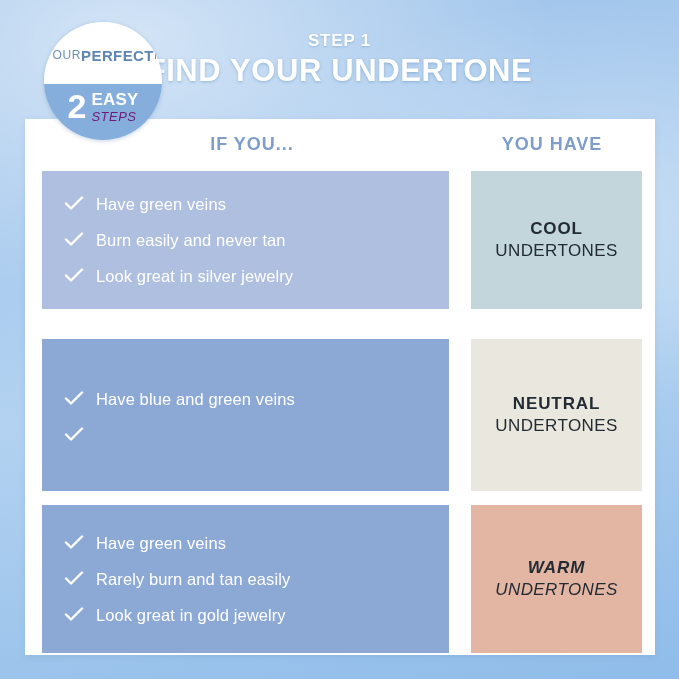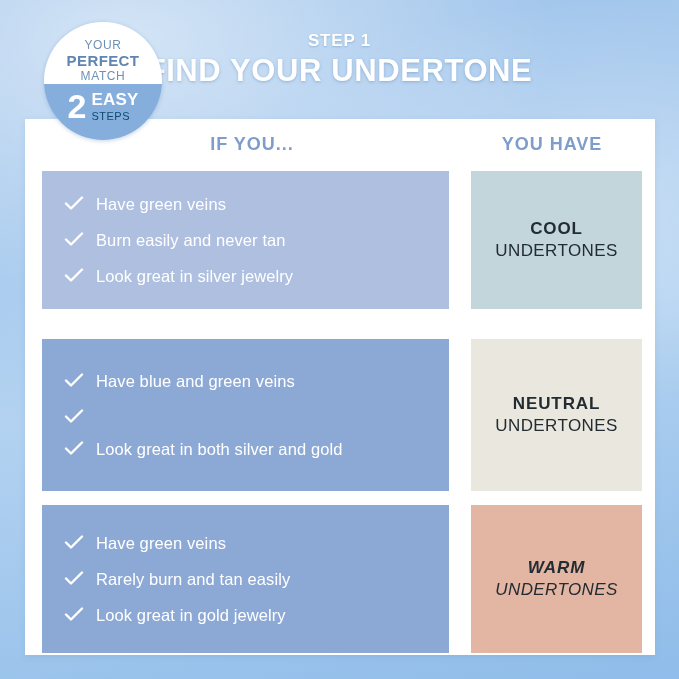--- a/index.html
+++ b/index.html
@@ -70,23 +70,23 @@
     box-shadow: 0 1px 4px rgba(90,130,175,0.35);
     z-index: 5;
   }
   .badge-top {
     position: absolute;
     left: 0; top: 0;
     width: 118px;
     height: 62px;
     background: #ffffff;
     display: flex;
-    flex-direction: column;
+    flex-direction: row;
     align-items: center;
-    justify-content: flex-end;
+    justify-content: flex-start;
     padding-top: 4px;
     box-sizing: border-box;
   }
   .badge-bottom {
     position: absolute;
     left: 0; top: 62px;
     width: 118px;
     height: 56px;
     background: #85aedd;
     display: flex;
@@ -127,24 +127,25 @@
     padding-top: 3px;
   }
   .badge-easy {
     color: #ffffff;
     font-size: 17px;
     font-weight: bold;
     line-height: 18px;
     letter-spacing: 0.2px;
   }
   .badge-steps {
-    color: #0c4a6e;
-    font-size: 11px;
+    color: #701a75;
+    font-size: 13px;
     line-height: 15px;
     letter-spacing: 0.5px;
+    font-style: italic;
   }
 
   
   .panel {
     position: absolute;
     left: 25px;
     top: 119px;
     width: 630px;
     height: 536px;
     background: #ffffff;
@@ -323,28 +324,20 @@
           </span>
           <span class="crit-text">Have blue and green veins</span>
         </div>
         <div class="crit-item">
           <span class="check-icon">
             <svg width="20" height="15" viewBox="0 0 20 15">
                 <path d="M2 7.5 L7 12.5 L18 1.5" fill="none" stroke="#ffffff" stroke-width="2.4" stroke-linecap="round" stroke-linejoin="round"></path>
               </svg>
           </span>
         </div>
-        <div class="crit-item">
-          <span class="check-icon">
-            <svg width="20" height="15" viewBox="0 0 20 15">
-                <path d="M2 7.5 L7 12.5 L18 1.5" fill="none" stroke="#ffffff" stroke-width="2.4" stroke-linecap="round" stroke-linejoin="round"></path>
-              </svg>
-          </span>
-          <span class="crit-text">Look great in both silver and gold</span>
-        </div>
       </div>
       <div class="result neutral h-r2">
         <div class="result-name">NEUTRAL</div>
         <div class="result-word">UNDERTONES</div>
       </div>
     </div>
 
     <div class="row">
       <div class="criteria shade-b h-r3">
         <div class="crit-item">

